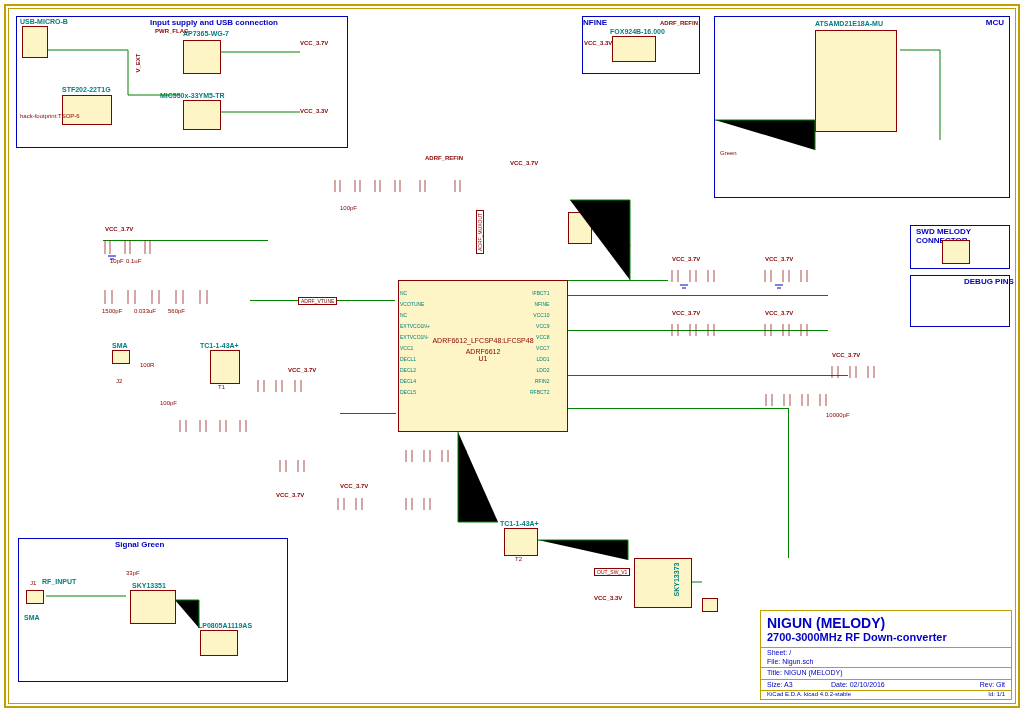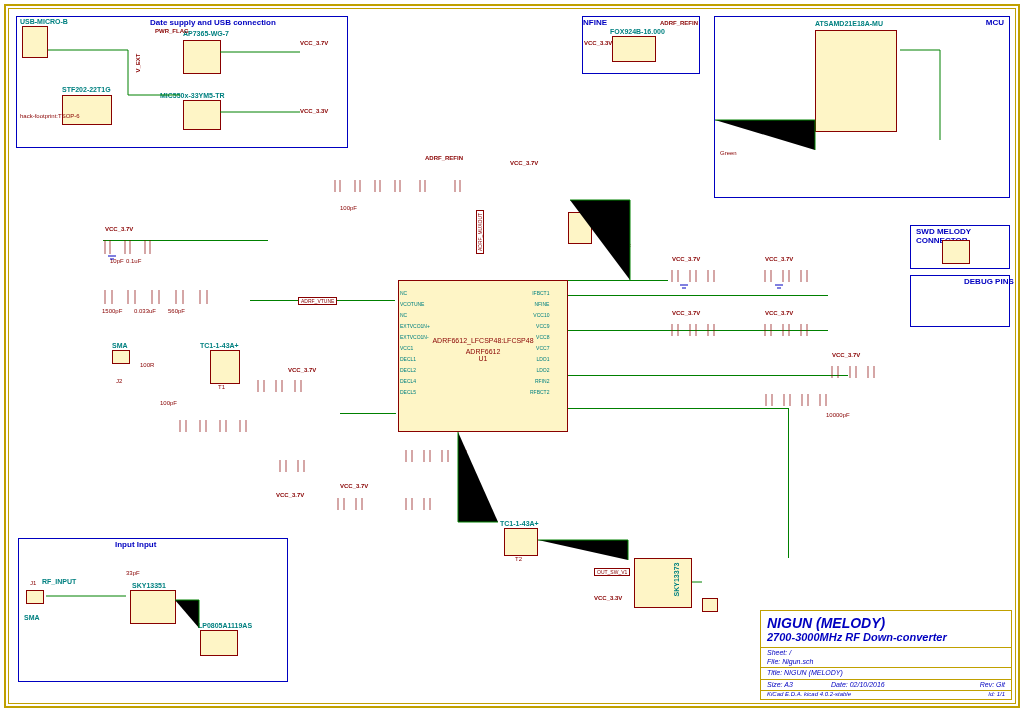--- a/index.html
+++ b/index.html
@@ -76,40 +76,39 @@
   }
   .title-block {
     position: absolute;
     border: 1px solid #c0a000;
     background: #fff;
   }
   .title-text {
     position: absolute;
     color: #0000c0;
     font-size: 7px;
-    font-style: italic;
   }
   .title-large {
     font-size: 14px;
     font-weight: bold;
   }
   .conn-sym {
     position: absolute;
     background: #fef5c6;
     border: 1px solid #880000;
   }
 </style>
 </head>
 <body>
 
 <div class="sheet-border"></div>
 <div class="sheet-border-inner"></div>
 
 <div class="section" style="left:16px;top:16px;width:330px;height:130px"></div>
-<div class="section-label" style="left:150px;top:18px">Date supply and USB connection</div>
+<div class="section-label" style="left:150px;top:18px">Input supply and USB connection</div>
 
 <div class="conn-sym" style="left:22px;top:26px;width:24px;height:30px"></div>
 <div class="chip-name" style="left:20px;top:18px">USB-MICRO-B</div>
 
 <div class="chip" style="left:62px;top:95px;width:48px;height:28px"></div>
 <div class="chip-name" style="left:62px;top:86px">STF202-22T1G</div>
 <div class="chip-ref" style="left:20px;top:113px;color:#880000">hack-footprint:TSOP-6</div>
 
 <div class="chip" style="left:183px;top:40px;width:36px;height:32px"></div>
 <div class="chip-name" style="left:183px;top:30px">AP7365-WG-7</div>
@@ -207,21 +206,21 @@
 <div class="chip-ref" style="left:515px;top:556px">T2</div>
 
 <div class="chip" style="left:568px;top:212px;width:22px;height:30px"></div>
 <div class="chip-name" style="left:593px;top:212px">TC4-1W+</div>
 
 <div class="conn-sym" style="left:112px;top:350px;width:16px;height:12px"></div>
 <div class="chip-name" style="left:112px;top:342px">SMA</div>
 <div class="chip-ref" style="left:116px;top:378px">J2</div>
 
 <div class="section" style="left:18px;top:538px;width:268px;height:142px"></div>
-<div class="section-label" style="left:115px;top:540px">Input Input</div>
+<div class="section-label" style="left:115px;top:540px">Signal Green</div>
 
 <div class="conn-sym" style="left:26px;top:590px;width:16px;height:12px"></div>
 <div class="chip-name" style="left:42px;top:578px">RF_INPUT</div>
 <div class="chip-name" style="left:24px;top:614px">SMA</div>
 <div class="chip-ref" style="left:30px;top:580px">J1</div>
 
 <div class="chip" style="left:130px;top:590px;width:44px;height:32px"></div>
 <div class="chip-name" style="left:132px;top:582px;transform:rotate(0)">SKY13351</div>
 
 <div class="chip" style="left:200px;top:630px;width:36px;height:24px"></div>

